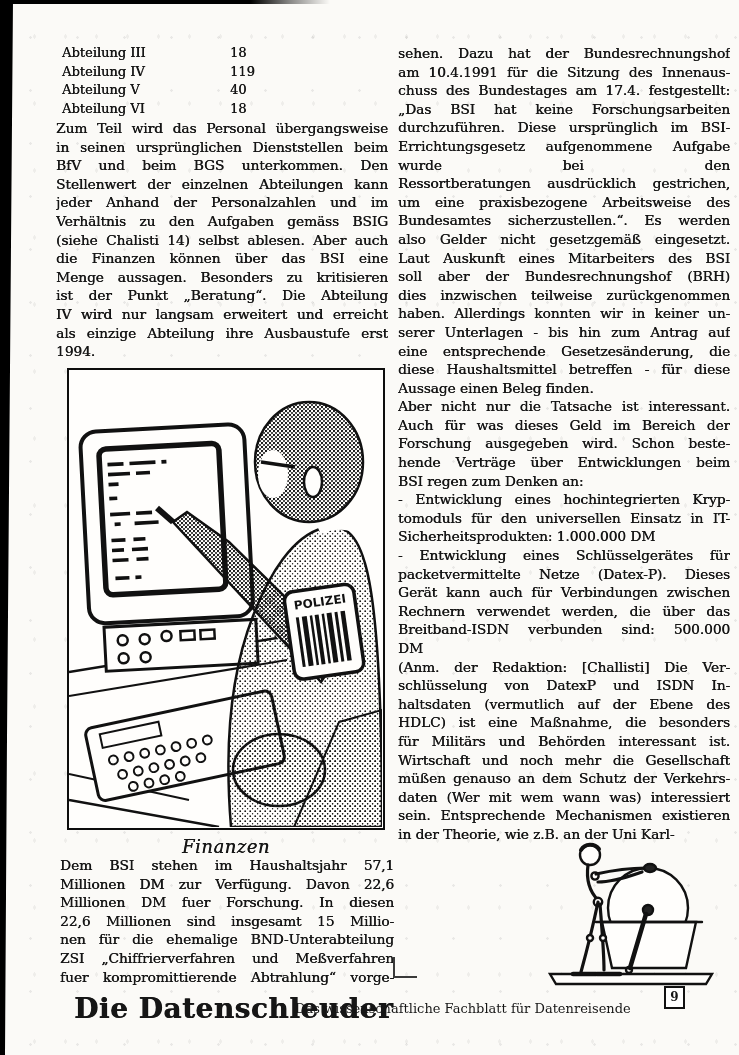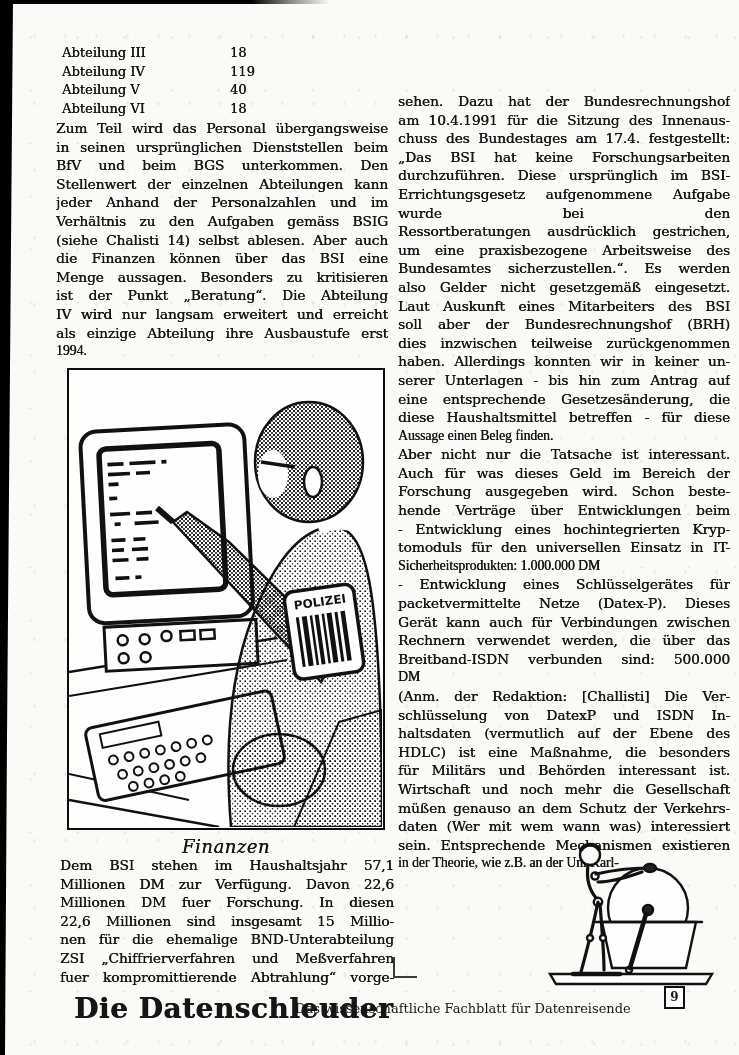--- a/index.html
+++ b/index.html
@@ -29,31 +29,31 @@
   .crop-mark{
     position:absolute;left:393px;top:957px;width:22px;height:19px;
     border-left:2px solid #3a3a3a;border-bottom:2px solid #3a3a3a;
   }
 
   
   .textblock{position:absolute;font-size:13.8px;line-height:18.6px;letter-spacing:-.1px;}
   .textblock, .tbl{text-shadow:.35px 0 0 currentColor;}
   .ln{text-align:justify;height:18.6px;overflow:hidden;}
   .ln::after{content:"";display:inline-block;width:100%;height:0;}
-  .ln.nj{text-align:left;font-family:Liberation Serif, serif;}
+  .ln.nj{text-align:left;}
   .ln.nj::after{display:none;}
 
   .tbl{position:absolute;left:62px;top:44px;width:330px;font-size:13px;line-height:18.6px;}
   .tbl-row{display:flex;}
   .tbl-label{width:168px;}
   .tbl-value{flex:1;}
 
   .para1{left:56px;top:119px;width:332px;}
   .para2{left:60px;top:856px;width:334px;}
-  .rightcol{left:398px;top:44px;width:332px;margin-top:48px;}
+  .rightcol{left:398px;top:44px;width:332px;}
 
   
   .figure-frame{
     position:absolute;left:67px;top:368px;width:318px;height:462px;
     border:2.5px solid #0d0d0d;background:#fffefc;box-sizing:border-box;overflow:hidden;
   }
   .caption{
     position:absolute;left:67px;top:836px;width:318px;text-align:center;
     font-style:italic;font-size:18px;letter-spacing:.5px;text-shadow:.3px 0 0 currentColor;
   }
@@ -257,20 +257,21 @@
       <div class="ln">dies inzwischen teilweise zurückgenommen</div>
       <div class="ln">haben. Allerdings konnten wir in keiner un-</div>
       <div class="ln">serer Unterlagen - bis hin zum Antrag auf</div>
       <div class="ln">eine entsprechende Gesetzesänderung, die</div>
       <div class="ln">diese Haushaltsmittel betreffen - für diese</div>
       <div class="ln nj">Aussage einen Beleg finden.</div>
       <div class="ln">Aber nicht nur die Tatsache ist interessant.</div>
       <div class="ln">Auch für was dieses Geld im Bereich der</div>
       <div class="ln">Forschung ausgegeben wird. Schon beste-</div>
       <div class="ln">hende Verträge über Entwicklungen beim</div>
+      <div class="ln nj">BSI regen zum Denken an:</div>
       <div class="ln">- Entwicklung eines hochintegrierten Kryp-</div>
       <div class="ln">tomoduls für den universellen Einsatz in IT-</div>
       <div class="ln nj">Sicherheitsprodukten: 1.000.000 DM</div>
       <div class="ln">- Entwicklung eines Schlüsselgerätes für</div>
       <div class="ln">packetvermittelte Netze (Datex-P). Dieses</div>
       <div class="ln">Gerät kann auch für Verbindungen zwischen</div>
       <div class="ln">Rechnern verwendet werden, die über das</div>
       <div class="ln">Breitband-ISDN verbunden sind: 500.000</div>
       <div class="ln nj">DM</div>
       <div class="ln">(Anm. der Redaktion: [Challisti] Die Ver-</div>

